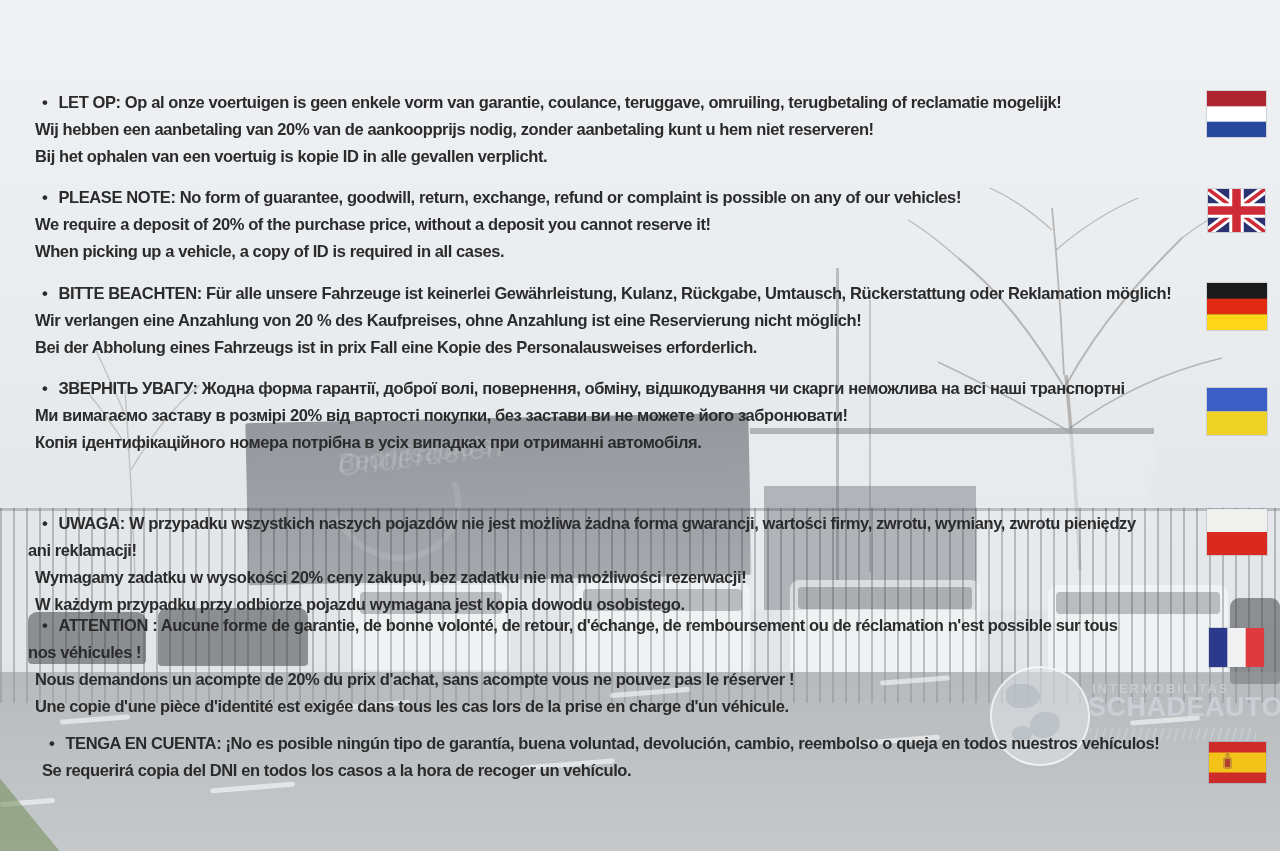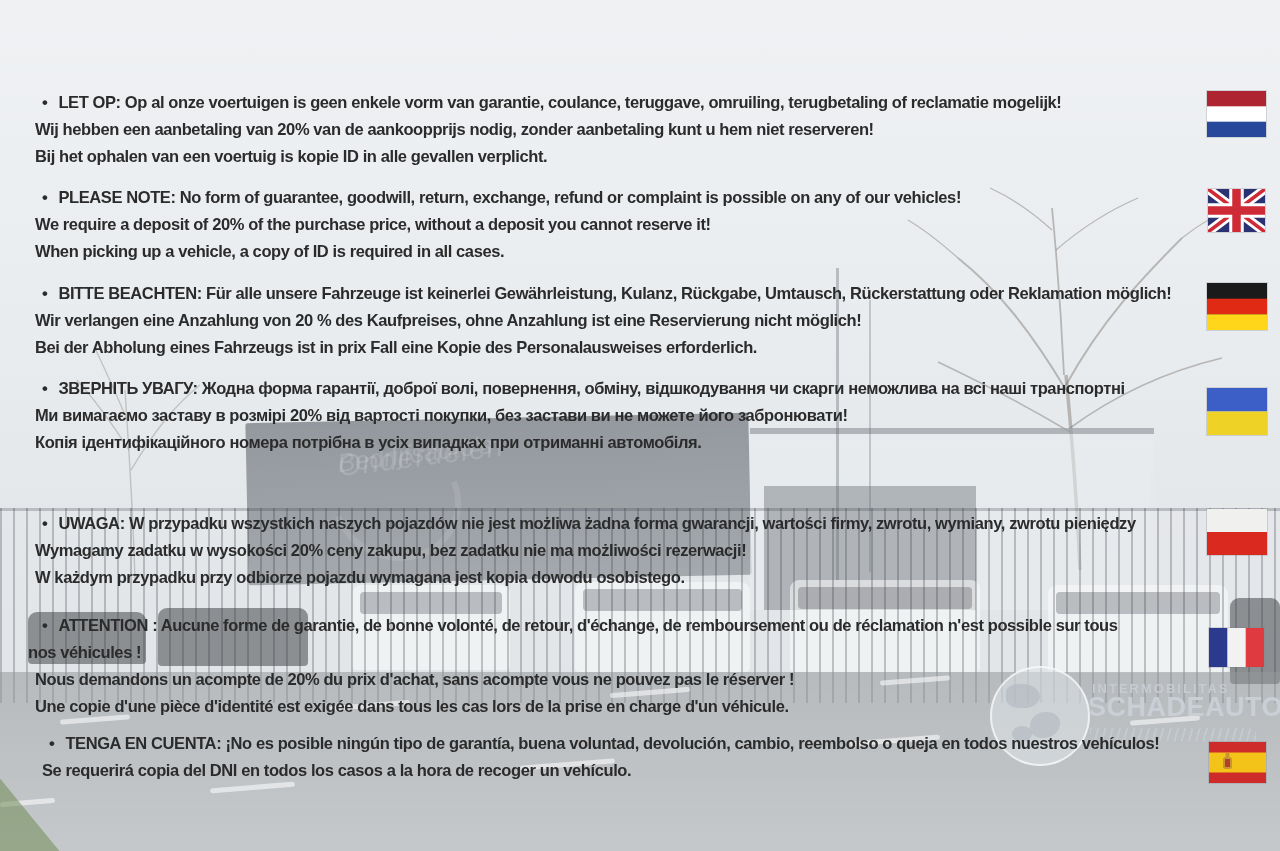--- a/index.html
+++ b/index.html
@@ -178,20 +178,21 @@
   </div>
 
   <div class="notice n4">
     <div class="lead">ЗВЕРНІТЬ УВАГУ: Жодна форма гарантії, доброї волі, повернення, обміну, відшкодування чи скарги неможлива на всі наші транспортні</div>
     <div class="line">Ми вимагаємо заставу в розмірі 20% від вартості покупки, без застави ви не можете його забронювати!</div>
     <div class="line">Копія ідентифікаційного номера потрібна в усіх випадках при отриманні автомобіля.</div>
   </div>
 
   <div class="notice n5">
     <div class="lead">UWAGA: W przypadku wszystkich naszych pojazdów nie jest możliwa żadna forma gwarancji, wartości firmy, zwrotu, wymiany, zwrotu pieniędzy</div>
+    <div class="cont">ani reklamacji!</div>
     <div class="line">Wymagamy zadatku w wysokości 20% ceny zakupu, bez zadatku nie ma możliwości rezerwacji!</div>
     <div class="line">W każdym przypadku przy odbiorze pojazdu wymagana jest kopia dowodu osobistego.</div>
   </div>
 
   <div class="notice n6">
     <div class="lead">ATTENTION : Aucune forme de garantie, de bonne volonté, de retour, d'échange, de remboursement ou de réclamation n'est possible sur tous</div>
     <div class="cont">nos véhicules !</div>
     <div class="line">Nous demandons un acompte de 20% du prix d'achat, sans acompte vous ne pouvez pas le réserver !</div>
     <div class="line">Une copie d'une pièce d'identité est exigée dans tous les cas lors de la prise en charge d'un véhicule.</div>
   </div>

